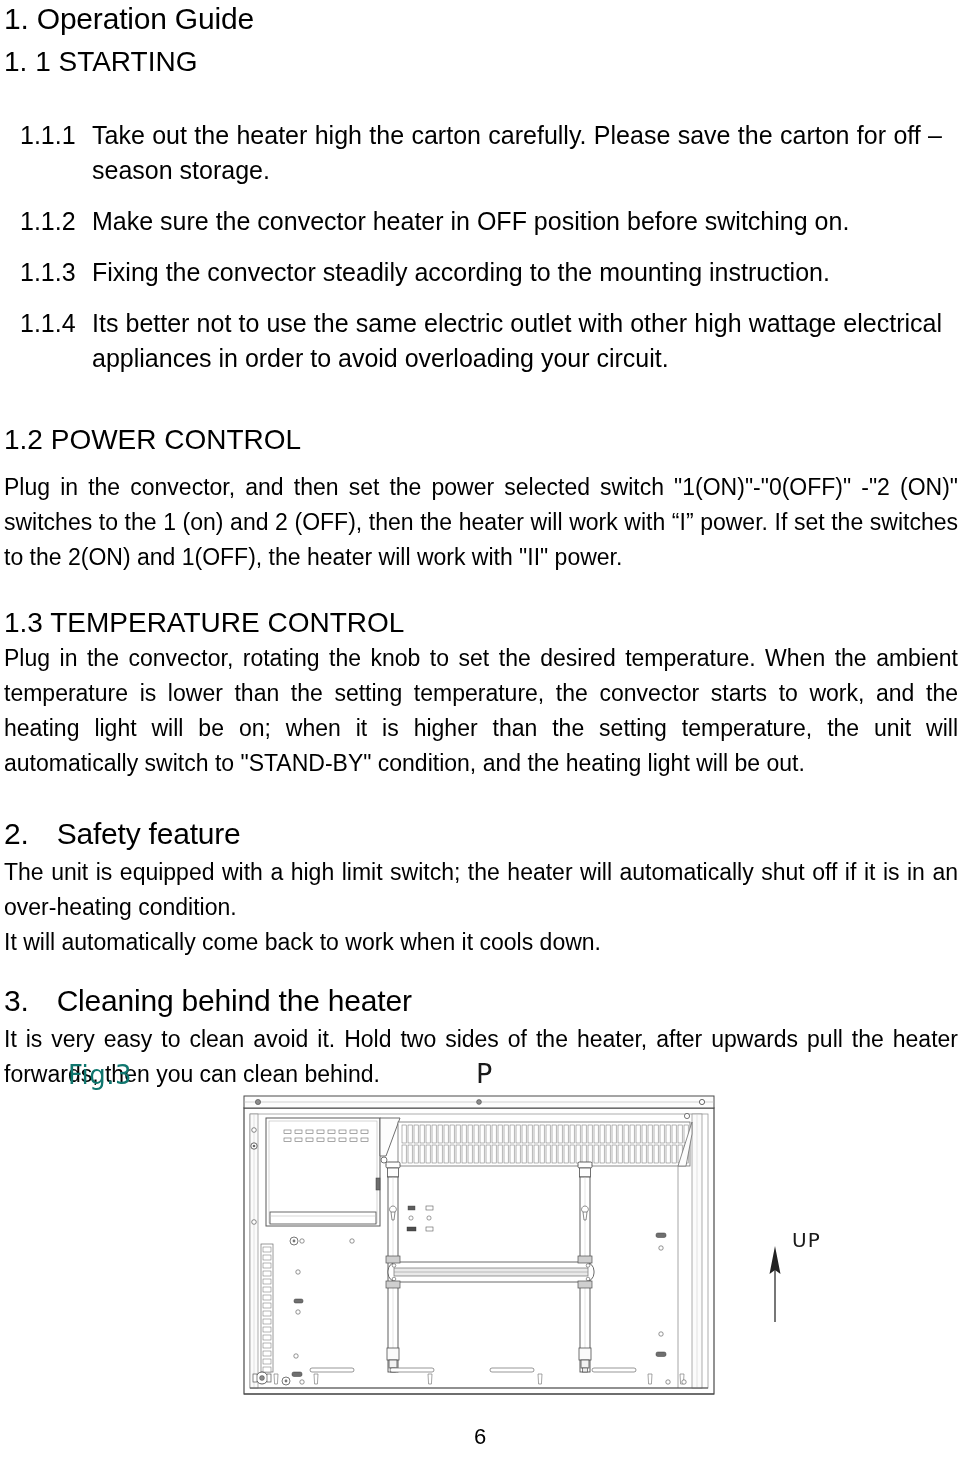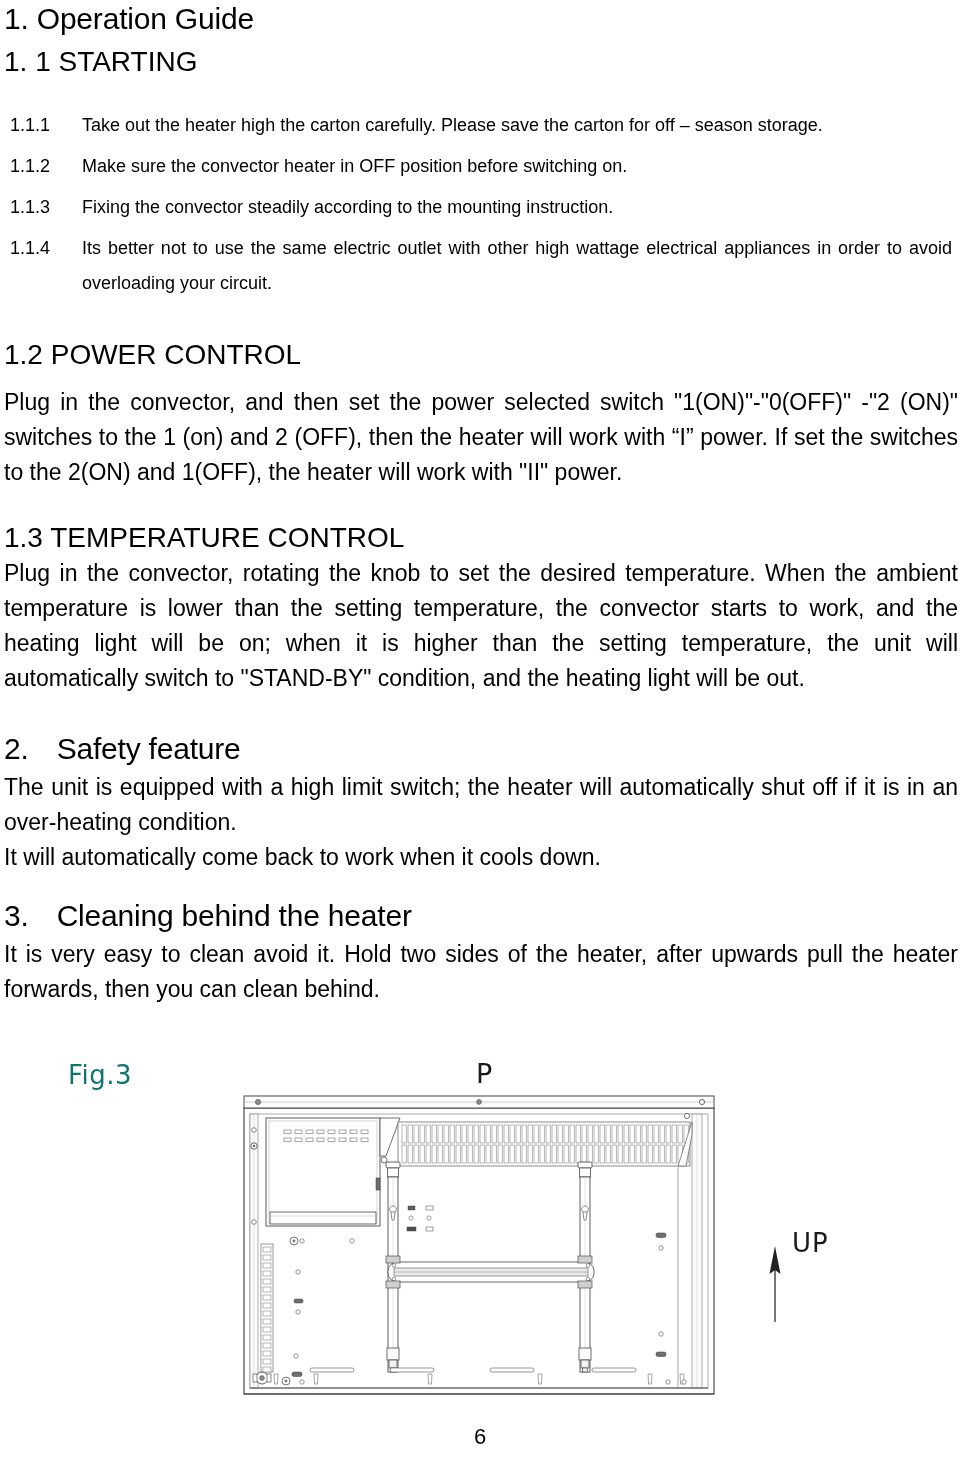--- a/index.html
+++ b/index.html
@@ -55,24 +55,24 @@
     margin: 0;
     text-align: justify;
     text-justify: inter-word;
   }
   p.body.nojust {
     text-align: left;
   }
   .num-item {
     position: relative;
     padding-left: 72px;
-    font-size: 18px;
+    font-size: 25px;
     line-height: 35px;
     text-align: justify;
-    margin: 6px;
+    margin: 16px;
   }
   .num-item > .num {
     position: absolute;
     left: 0;
     top: 0;
     width: 66px;
     text-align: left;
   }
   .num-item.last-left {
     text-align: left;
@@ -105,21 +105,21 @@
     top: 6px;
     font-family: "DejaVu Sans", sans-serif;
     font-size: 27px;
     color: #1a1a1a;
   }
   .up-label {
     position: absolute;
     left: 792px;
     top: 176px;
     font-family: "DejaVu Sans", sans-serif;
-    font-size: 26px;
+    font-size: 20px;
     color: #1a1a1a;
     letter-spacing: 1px;
   }
   .up-arrow {
     position: absolute;
     left: 763px;
     top: 192px;
   }
   .heater-svg {
     position: absolute;

